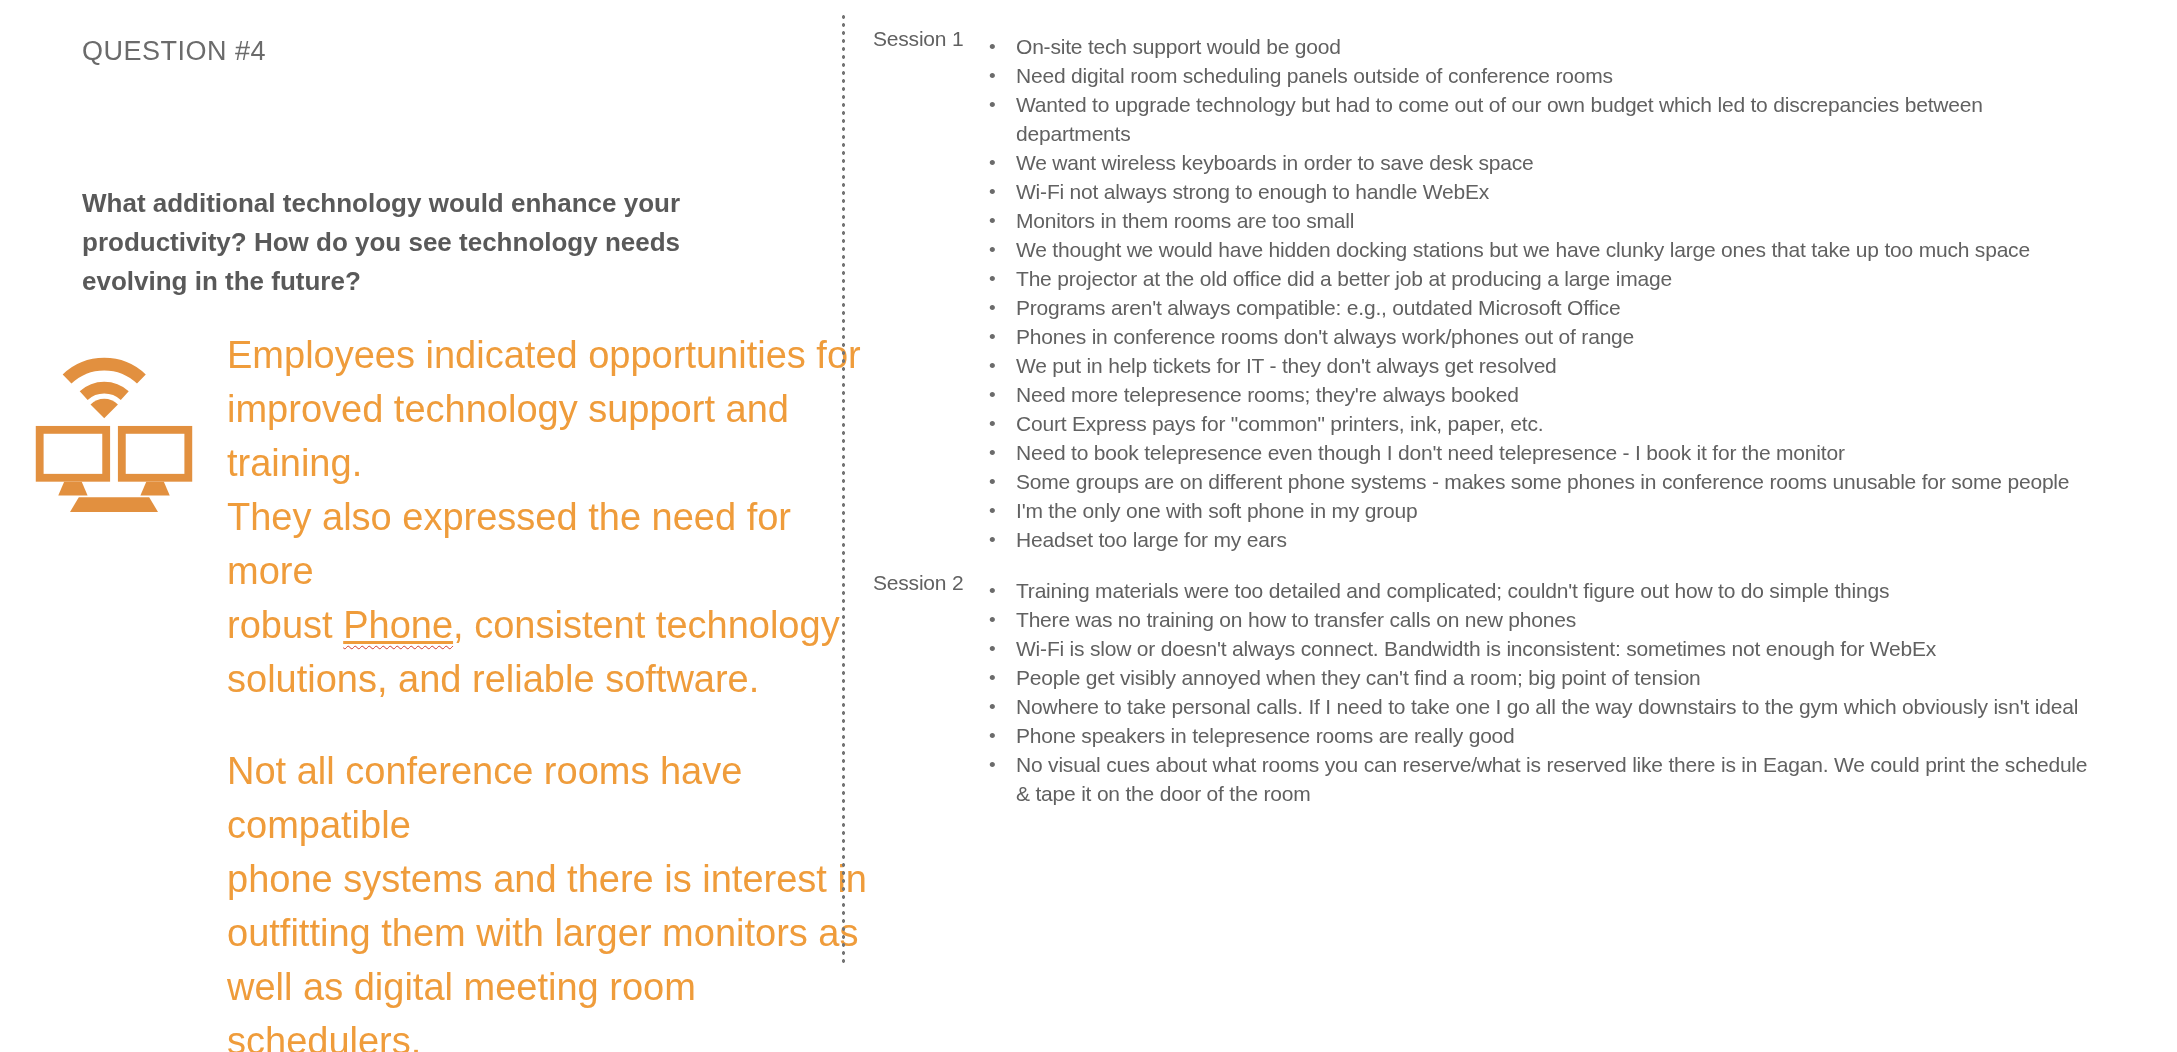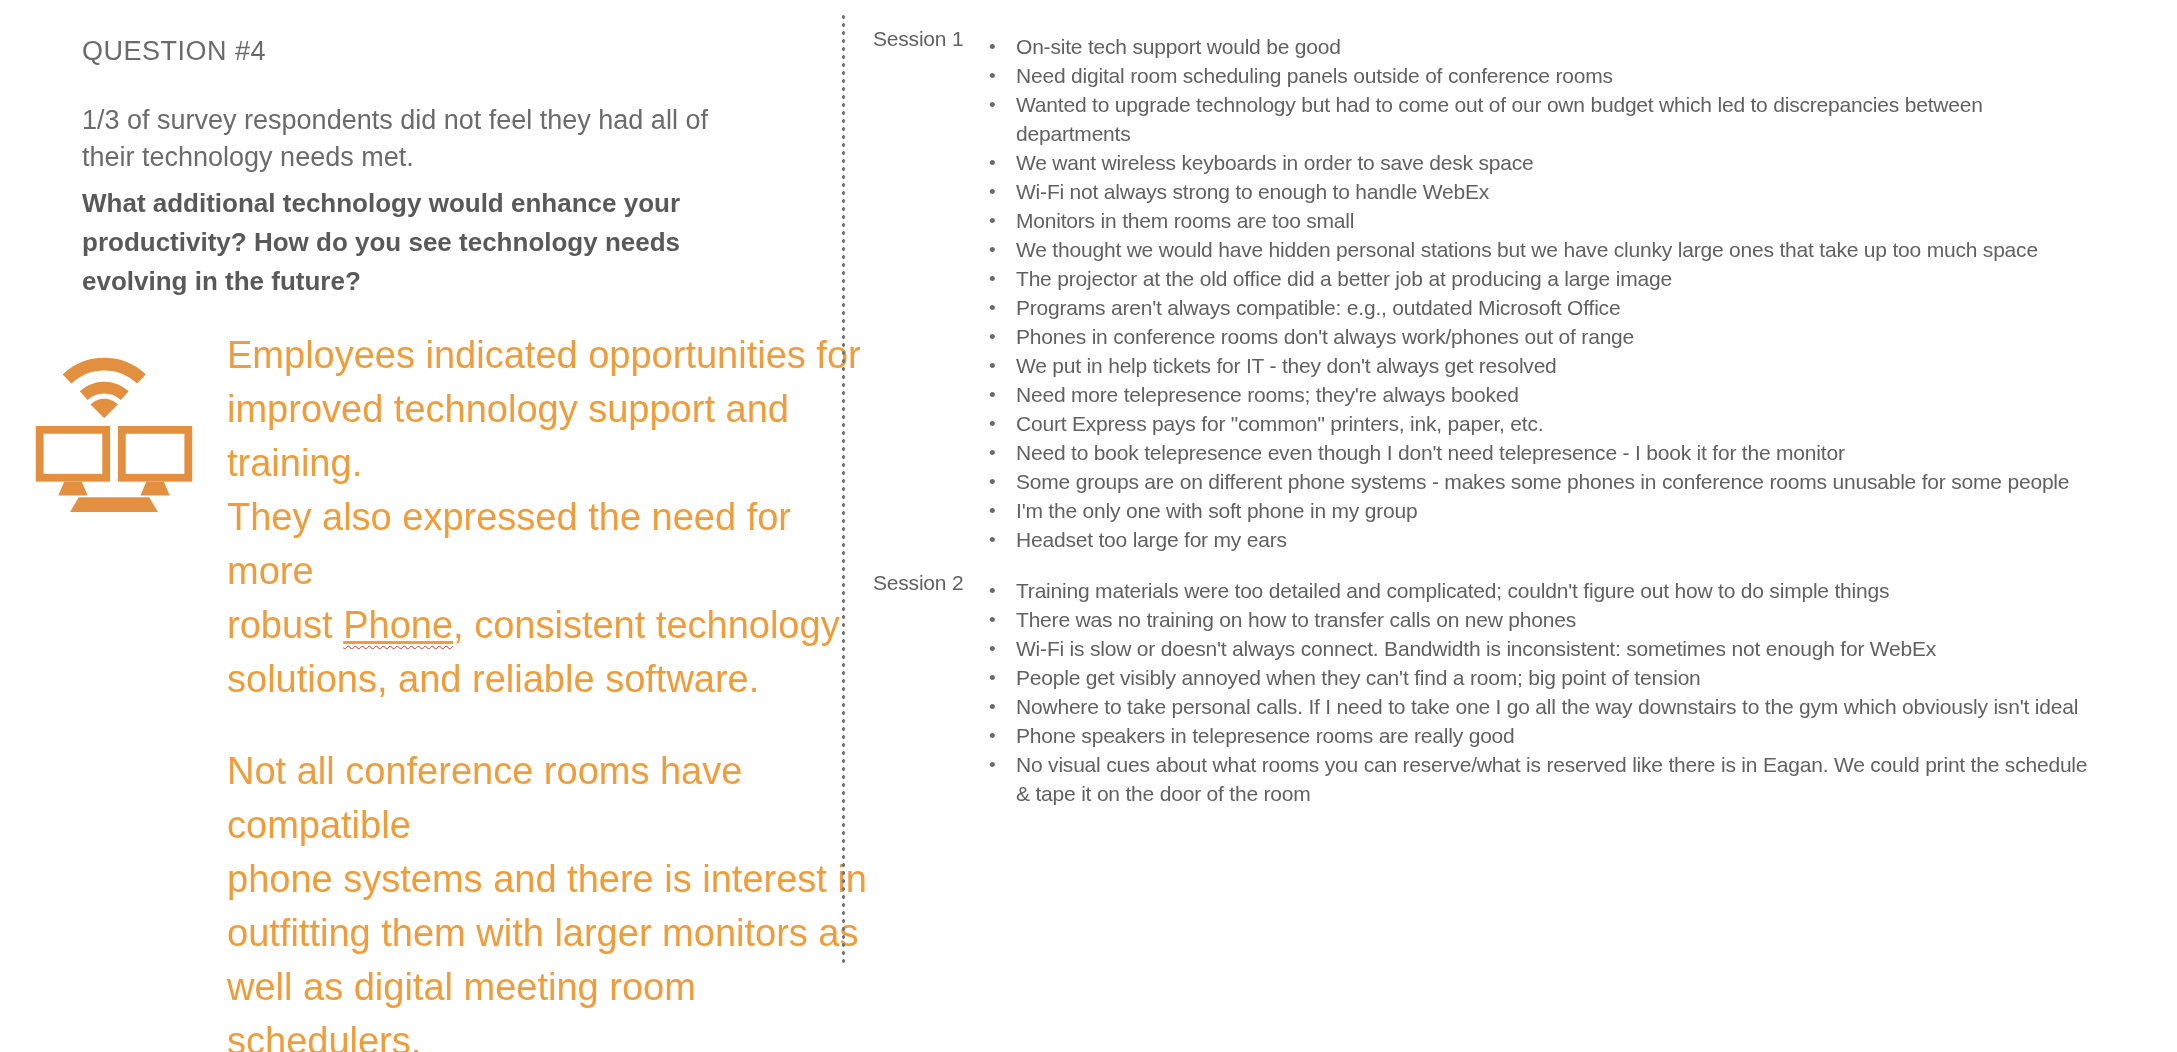--- a/index.html
+++ b/index.html
@@ -67,22 +67,20 @@
     color:#6b6b6b;font-size:19px;
   }
 </style>
 </head>
 <body>
 
 <div class="slide">
 
   <div class="q-heading">QUESTION #4</div>
 
-  <div class="q-intro">1/3 of survey respondents did not feel they had all of
-their technology needs met.</div>
 
   <div class="q-question">What additional technology would enhance your
 productivity? How do you see technology needs
 evolving in the future?</div>
 
   <div class="icon-wrap">
     <svg viewBox="0 0 180 180" width="176" height="176">
       <g>
         <path d="M42,44 A55,55 0 0 1 118,44" fill="none" stroke="#E2903F" stroke-width="13"></path>
         <path d="M59,61 A31,31 0 0 1 101,61" fill="none" stroke="#E2903F" stroke-width="12"></path>
@@ -123,21 +121,21 @@
       <div class="session-row">
         <div class="session-label">Session 1</div>
         <ul class="items">
           <li>On-site tech support would be good</li>
           <li>Need digital room scheduling panels outside of conference rooms</li>
           <li>Wanted to upgrade technology but had to come out of our own budget which led to discrepancies between
 departments</li>
           <li>We want wireless keyboards in order to save desk space</li>
           <li>Wi-Fi not always strong to enough to handle WebEx</li>
           <li>Monitors in them rooms are too small</li>
-          <li>We thought we would have hidden personal stations but we have clunky large ones that take up too much space</li>
+          <li>We thought we would have hidden docking stations but we have clunky large ones that take up too much space</li>
           <li>The projector at the old office did a better job at producing a large image</li>
           <li>Programs aren't always compatible: e.g., outdated Microsoft Office</li>
           <li>Phones in conference rooms don't always work/phones out of range</li>
           <li>We put in help tickets for IT - they don't always get resolved</li>
           <li>Need more telepresence rooms; they're always booked</li>
           <li>Court Express pays for "common" printers, ink, paper, etc.</li>
           <li>Need to book telepresence even though I don't need telepresence - I book it for the monitor</li>
           <li>Some groups are on different phone systems - makes some phones in conference rooms unusable for some people</li>
           <li>I'm the only one with soft phone in my group</li>
           <li>Headset too large for my ears</li>

